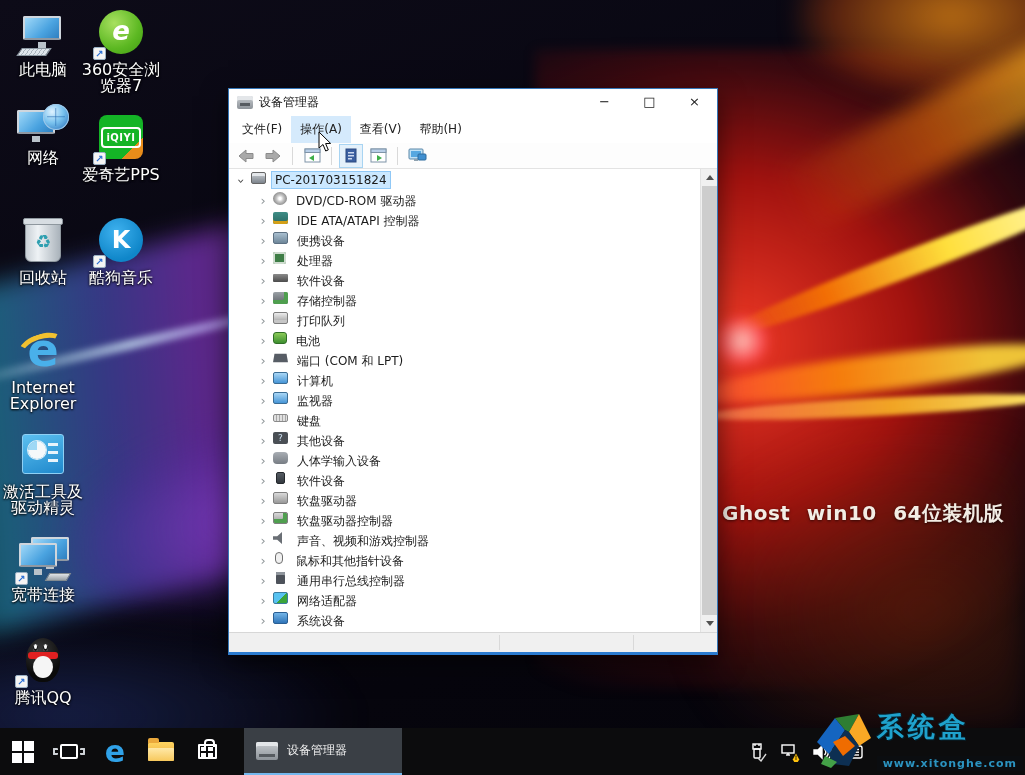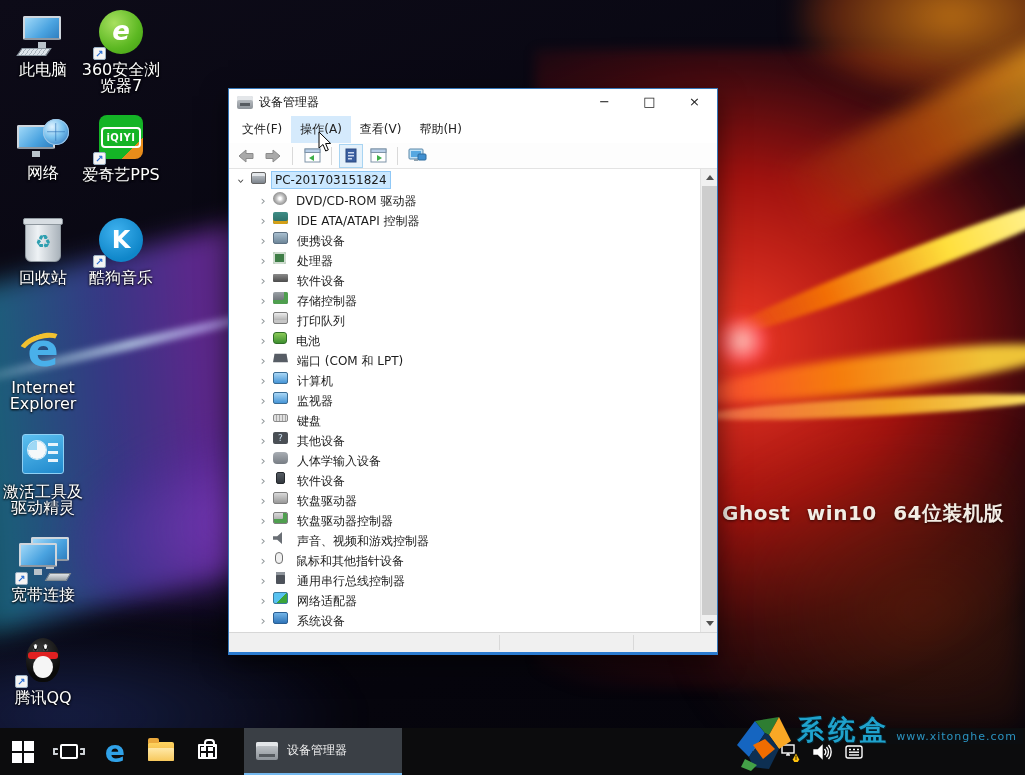--- a/index.html
+++ b/index.html
@@ -157,23 +157,23 @@
   .storebag i{background:#fff}
   .appbtn{margin-left:14px;width:158px;background:#3a3f45;border-bottom:2px solid #74b8ee;display:flex;align-items:center;gap:9px;padding-left:12px}
   .appbtn .albl{color:#f2f2f2;font-size:12px}
   .devicon{width:22px;height:18px;position:relative;background:linear-gradient(#c8ccd0,#8d9399);border-radius:2px;box-shadow:inset 0 4px 0 #e3e6e9}
   .devicon:after{content:"";position:absolute;left:3px;bottom:3px;right:3px;height:3px;background:#565b60}
   .tray{margin-left:auto;display:flex;align-items:center;gap:10px;padding-right:160px}
   .trayic{width:22px;height:22px;display:flex;align-items:center;justify-content:center}
 
   
   .watermark{position:absolute;right:2px;bottom:4px;z-index:50;display:flex;align-items:flex-start;gap:4px}
-  .wm-text{display:flex;flex-direction:row;align-items:flex-start}
+  .wm-text{display:flex;flex-direction:column;align-items:flex-start}
   .wm-brand{color:#1fa2cc;font-size:27px;font-weight:800;letter-spacing:4px;line-height:30px;text-shadow:1px 1px 0 #05222e,-1px -1px 0 #05222e}
-  .wm-url{margin-top:14px;background:rgba(10,14,18,.65);color:#2b93c0;font-size:11px;letter-spacing:1px;padding:1px 6px;font-weight:400}
+  .wm-url{margin-top:14px;background:rgba(10,14,18,.65);color:#2b93c0;font-size:11px;letter-spacing:1px;padding:1px 6px;font-weight:700}
 </style>
 </head>
 <body>
 
 <div class="desktop">
 
   <div class="fx aurora1"></div>
   <div class="fx aurora2"></div>
   <div class="fx aurora3"></div>
   <div class="fx blue-glow"></div>
@@ -194,21 +194,21 @@
       </div>
     <div class="lbl">此电脑</div>
   </div>
   <div class="dicon" style="left:78px;top:10px">
     <div class="art">
       <span class="circle-logo logo-360">e</span>
       <span class="shortcut-badge">↗</span>
     </div>
     <div class="lbl">360安全浏览器7</div>
   </div>
-  <div class="dicon" style="left:0;top:113px">
+  <div class="dicon" style="left:0;top:98px">
     <div class="art">
         <span class="mon" style="left:0;top:12px"></span>
         <span class="globe"></span>
       </div>
     <div class="lbl">网络</div>
   </div>
   <div class="dicon" style="left:78px;top:115px">
     <div class="art">
       <span class="iqiyi-box">
           <span class="iqiyi-inner">iQIYI</span>

